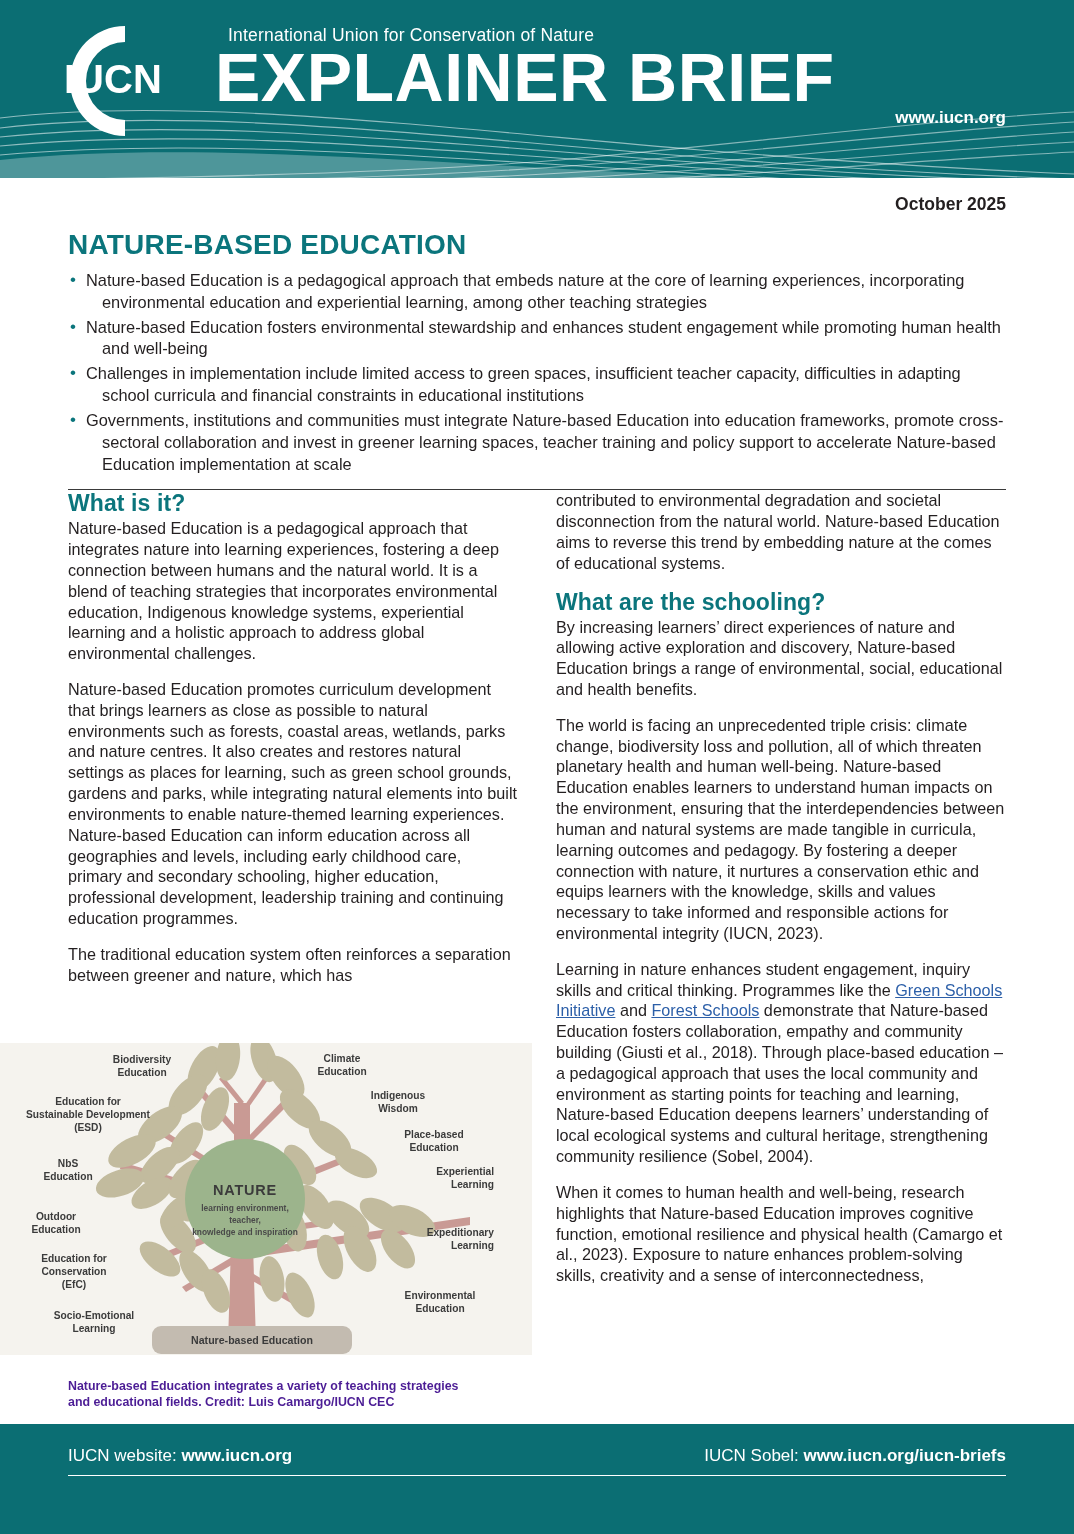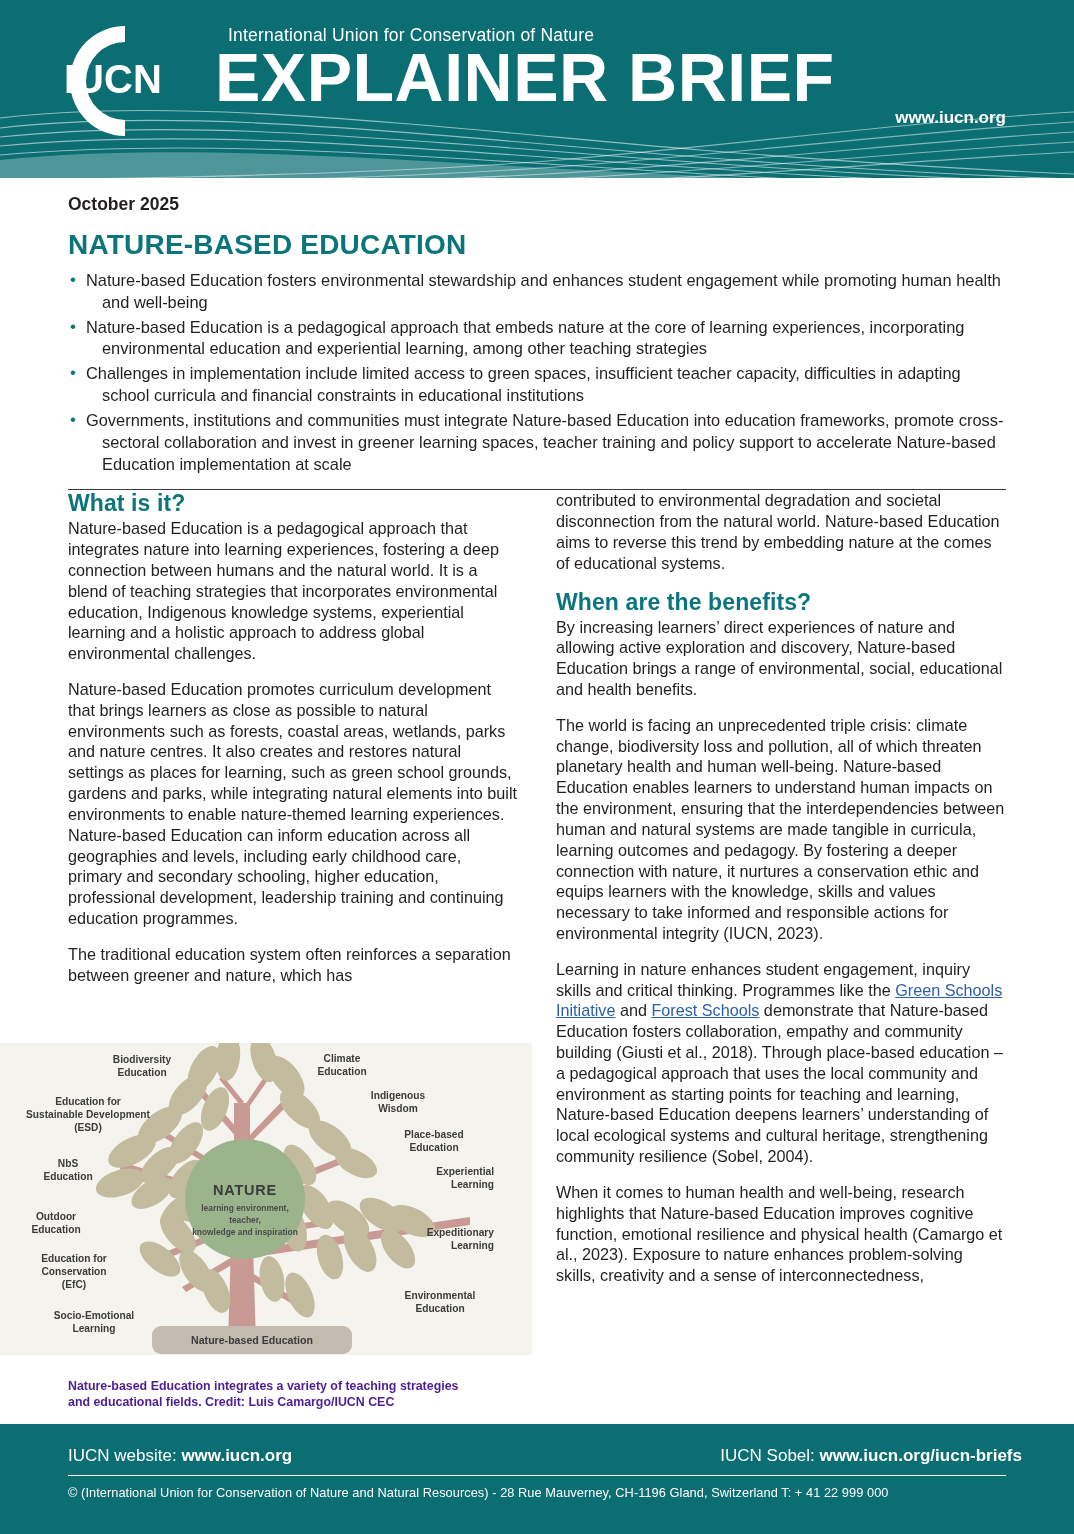--- a/index.html
+++ b/index.html
@@ -62,20 +62,21 @@
     color: #ffffff;
   }
 
   
   .page {
     position: relative;
     padding: 0 68px;
   }
 
   .issue-date {
+    text-align: right;
     font-size: 17.5px;
     font-weight: bold;
     color: #231f20;
     margin-top: 16px;
     padding-right: 0px;
   }
 
   .doc-title {
     font-size: 28px;
     font-weight: bold;
@@ -162,21 +163,21 @@
     position: absolute;
     left: 0;
     bottom: 0;
     width: 1074px;
     height: 110px;
     background: #0b6e73;
     color: #ffffff;
   }
   .footer-top {
     display: flex;
-    padding: 22px 52px 0 68px;
+    padding: 22px 68px 0 68px;
     font-size: 17px;
   }
   .footer-left { flex: 0 0 auto; }
   .footer-right { margin-left: auto; }
   .footer-top b { font-weight: bold; }
   .footer-rule {
     margin: 9px 68px 0 68px;
     border-top: 1px solid #ffffff;
   }
   .footer-bottom {
@@ -246,24 +247,24 @@
 </div>
 
 <div class="page">
 
   <div class="issue-date">October 2025</div>
 
   <h1 class="doc-title">NATURE-BASED EDUCATION</h1>
 
   <ul class="key-points">
     <li>
-        <span class="btext">Nature-based Education fosters environmental stewardship and enhances student engagement while promoting human health and well-being</span>
+        <span class="btext">Nature-based Education is a pedagogical approach that embeds nature at the core of learning experiences, incorporating environmental education and experiential learning, among other teaching strategies</span>
       </li>
     <li>
-        <span class="btext">Nature-based Education is a pedagogical approach that embeds nature at the core of learning experiences, incorporating environmental education and experiential learning, among other teaching strategies</span>
+        <span class="btext">Nature-based Education fosters environmental stewardship and enhances student engagement while promoting human health and well-being</span>
       </li>
     <li>
         <span class="btext">Challenges in implementation include limited access to green spaces, insufficient teacher capacity, difficulties in adapting school curricula and financial constraints in educational institutions</span>
       </li>
     <li>
         <span class="btext">Governments, institutions and communities must integrate Nature-based Education into education frameworks, promote cross-sectoral collaboration and invest in greener learning spaces, teacher training and policy support to accelerate Nature-based Education implementation at scale</span>
       </li>
   </ul>
 
   <hr class="divider">
@@ -272,21 +273,21 @@
 
     <div class="col">
       <h2 class="section-head">What is it?</h2>
       <p>Nature-based Education is a pedagogical approach that integrates nature into learning experiences, fostering a deep connection between humans and the natural world. It is a blend of teaching strategies that incorporates environmental education, Indigenous knowledge systems, experiential learning and a holistic approach to address global environmental challenges.</p>
       <p>Nature-based Education promotes curriculum development that brings learners as close as possible to natural environments such as forests, coastal areas, wetlands, parks and nature centres. It also creates and restores natural settings as places for learning, such as green school grounds, gardens and parks, while integrating natural elements into built environments to enable nature-themed learning experiences. Nature-based Education can inform education across all geographies and levels, including early childhood care, primary and secondary schooling, higher education, professional development, leadership training and continuing education programmes.</p>
       <p>The traditional education system often reinforces a separation between greener and nature, which has</p>
     </div>
 
     <div class="col">
       <p>contributed to environmental degradation and societal disconnection from the natural world. Nature-based Education aims to reverse this trend by embedding nature at the comes of educational systems.</p>
-      <h2 class="section-head">When are the benefits?</h2>
+      <h2 class="section-head">What are the schooling?</h2>
       <p>By increasing learners’ direct experiences of nature and allowing active exploration and discovery, Nature-based Education brings a range of environmental, social, educational and health benefits.</p>
       <p>The world is facing an unprecedented triple crisis: climate change, biodiversity loss and pollution, all of which threaten planetary health and human well-being. Nature-based Education enables learners to understand human impacts on the environment, ensuring that the interdependencies between human and natural systems are made tangible in curricula, learning outcomes and pedagogy. By fostering a deeper connection with nature, it nurtures a conservation ethic and equips learners with the knowledge, skills and values necessary to take informed and responsible actions for environmental integrity (IUCN, 2023).</p>
       <p><span>Learning in nature enhances student engagement, inquiry skills and critical thinking. Programmes like the </span><a href="#">Green Schools Initiative</a><span> and </span><a href="#">Forest Schools</a><span> demonstrate that Nature-based Education fosters collaboration, empathy and community building (Giusti et al., 2018). Through place-based education – a pedagogical approach that uses the local community and environment as starting points for teaching and learning, Nature-based Education deepens learners’ understanding of local ecological systems and cultural heritage, strengthening community resilience (Sobel, 2004).</span></p>
       <p>When it comes to human health and well-being, research highlights that Nature-based Education improves cognitive function, emotional resilience and physical health (Camargo et al., 2023). Exposure to nature enhances problem-solving skills, creativity and a sense of interconnectedness,</p>
     </div>
   </div>
 </div>
 
 <div class="figure">
   <svg class="fig-canvas" viewBox="0 0 532 312">
@@ -431,14 +432,13 @@
 
   <div class="fig-caption">Nature-based Education integrates a variety of teaching strategies and educational fields. Credit: Luis Camargo/IUCN CEC</div>
 </div>
 
 <div class="footer">
   <div class="footer-top">
     <div class="footer-left"><span>IUCN website: </span><b>www.iucn.org</b></div>
     <div class="footer-right"><span>IUCN Sobel: </span><b>www.iucn.org/iucn-briefs</b></div>
   </div>
   <div class="footer-rule"></div>
-  <div class="footer-bottom">© (International Union for Conservation of Nature and Natural Resources)  - 28 Rue Mauverney, CH-1196 Gland, Switzerland    T: + 41 22 999 000</div>
 </div>
 
 </body></html>

